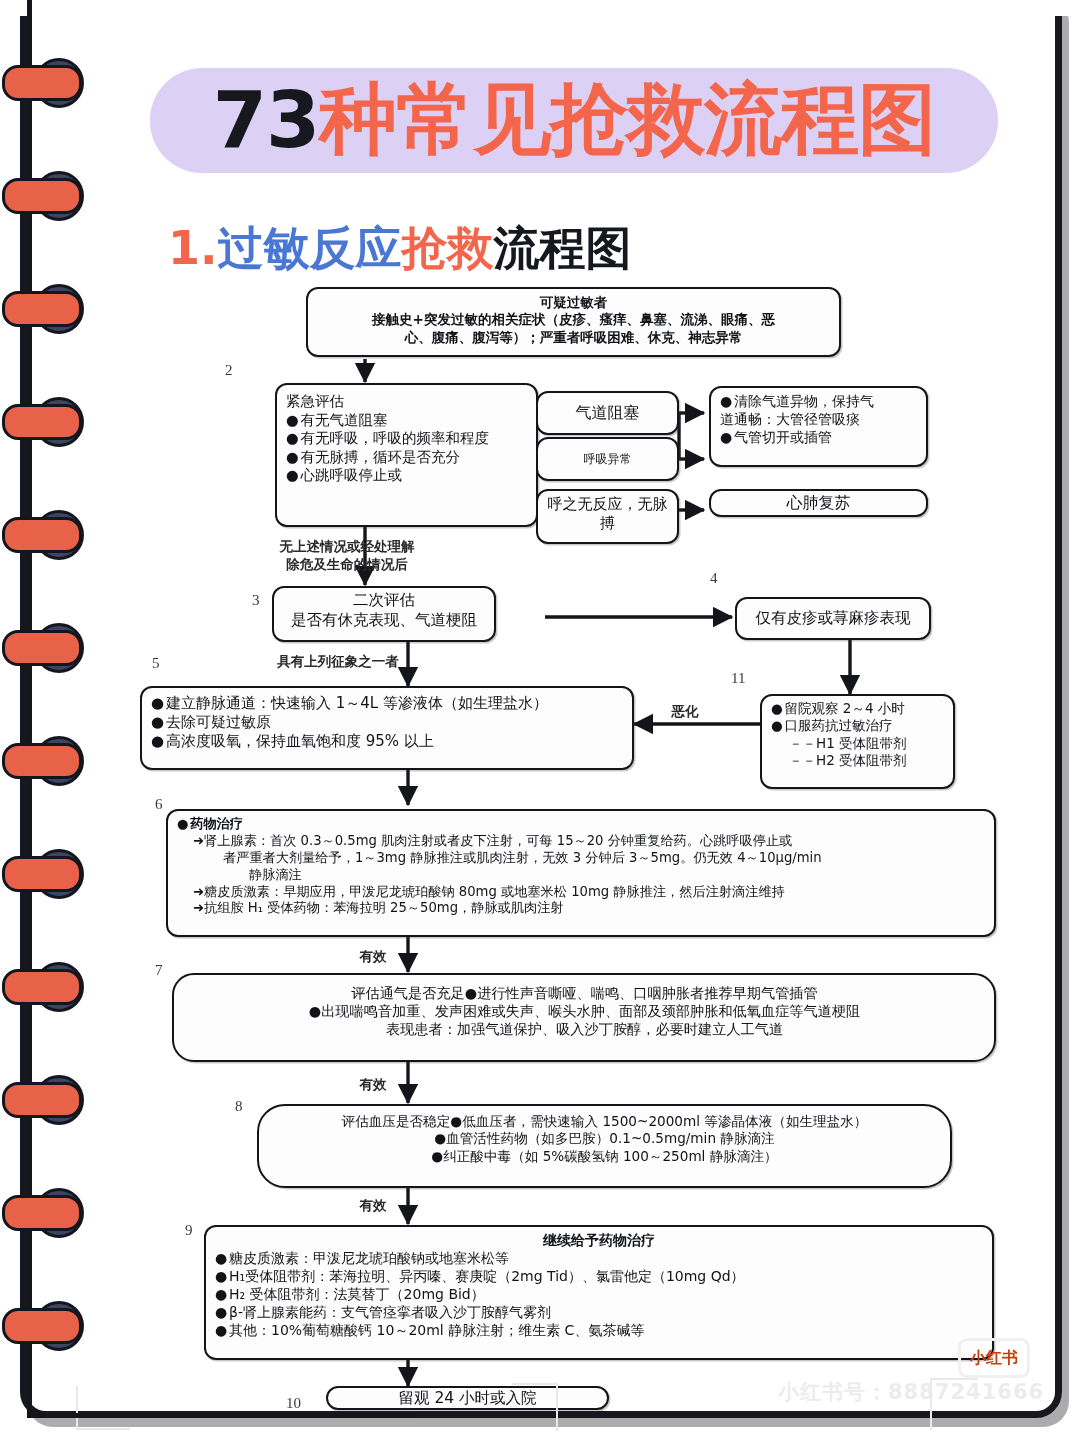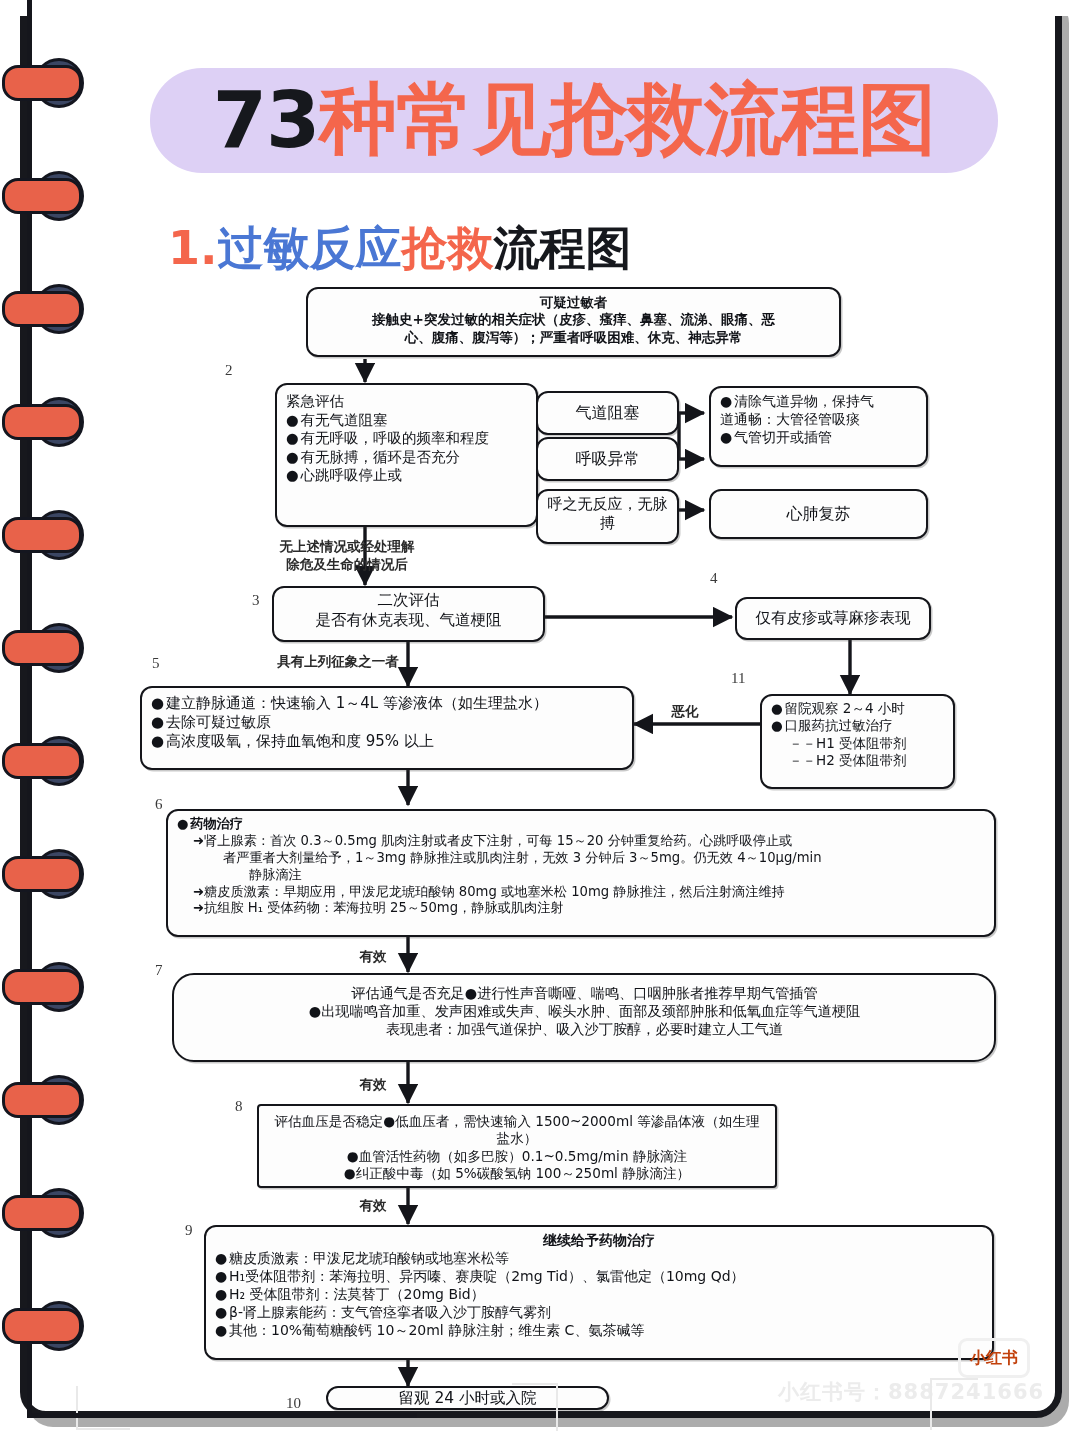--- a/index.html
+++ b/index.html
@@ -207,49 +207,49 @@
         <div><span class="bul">●</span><span>有无脉搏，循环是否充分</span></div>
         <div><span class="bul">●</span><span>心跳呼吸停止或</span></div>
       </div>
     </div>
 
     <div class="node" style="left:536px;top:391px;width:143px;height:44px;display:flex;align-items:center;justify-content:center;">
       <span style="font-size:16px;">气道阻塞</span>
     </div>
 
     <div class="node" style="left:536px;top:437px;width:143px;height:44px;display:flex;align-items:center;justify-content:center;">
-      <span style="font-size:16px;">呼吸异常</span>
+      <span style="font-size:12px;">呼吸异常</span>
     </div>
 
     <div class="node" style="left:536px;top:489px;width:143px;height:55px;">
       <div class="pad ctr ln" style="font-size:15px;padding-top:4px;">
         <div>呼之无反应，无脉</div>
         <div>搏</div>
       </div>
     </div>
 
     <div class="node" style="left:709px;top:386px;width:219px;height:81px;">
       <div class="pad ln" style="font-size:14px;padding-top:5px;">
         <div><span class="bul">●</span><span>清除气道异物，保持气</span></div>
         <div style="margin-left:0;">道通畅：大管径管吸痰</div>
         <div><span class="bul">●</span><span>气管切开或插管</span></div>
       </div>
     </div>
 
-    <div class="node" style="left:709px;top:489px;width:219px;height:50px;display:flex;align-items:center;justify-content:center;">
+    <div class="node" style="left:709px;top:489px;width:219px;height:28px;display:flex;align-items:center;justify-content:center;">
       <span style="font-size:16px;">心肺复苏</span>
     </div>
 
     <div class="edgelbl" style="left:257px;top:538px;width:180px;">
       <div>无上述情况或经处理解</div>
       <div>除危及生命的情况后</div>
     </div>
 
     <div class="num" style="left:252px;top:592px;">3</div>
-    <div class="node" style="left:272px;top:586px;width:273px;height:56px;">
+    <div class="node" style="left:272px;top:586px;width:224px;height:56px;">
       <div class="pad ctr ln" style="font-size:15.5px;padding-top:3px;">
         <div>二次评估</div>
         <div>是否有休克表现、气道梗阻</div>
       </div>
     </div>
 
     <div class="edgelbl" style="left:238px;top:653px;width:200px;">具有上列征象之一者</div>
 
     <div class="num" style="left:710px;top:570px;">4</div>
     <div class="node" style="left:735px;top:597px;width:196px;height:43px;display:flex;align-items:center;justify-content:center;">
@@ -296,21 +296,21 @@
       <div class="pad ln" style="font-size:14.2px;padding-top:9px;text-align:center;padding-left:10px;">
         <div><span>评估通气是否充足</span><span>●</span><span>进行性声音嘶哑、喘鸣、口咽肿胀者推荐早期气管插管</span></div>
         <div><span>●</span><span>出现喘鸣音加重、发声困难或失声、喉头水肿、面部及颈部肿胀和低氧血症等气道梗阻</span></div>
         <div>表现患者：加强气道保护、吸入沙丁胺醇，必要时建立人工气道</div>
       </div>
     </div>
 
     <div class="edgelbl" style="left:348px;top:1076px;width:50px;">有效</div>
 
     <div class="num" style="left:235px;top:1098px;">8</div>
-    <div class="node" style="left:257px;top:1104px;width:520px;height:84px;border-radius:4px;">
+    <div class="node" style="left:257px;top:1104px;width:695px;height:84px;border-radius:28px;">
       <div class="pad ln" style="font-size:13.6px;padding-top:7px;text-align:center;">
         <div><span>评估血压是否稳定</span><span>●</span><span>低血压者，需快速输入 1500~2000ml 等渗晶体液（如生理盐水）</span></div>
         <div><span>●</span><span>血管活性药物（如多巴胺）0.1~0.5mg/min 静脉滴注</span></div>
         <div><span>●</span><span>纠正酸中毒（如 5%碳酸氢钠 100～250ml 静脉滴注）</span></div>
       </div>
     </div>
 
     <div class="edgelbl" style="left:348px;top:1197px;width:50px;">有效</div>
 
     <div class="num" style="left:185px;top:1222px;">9</div>

